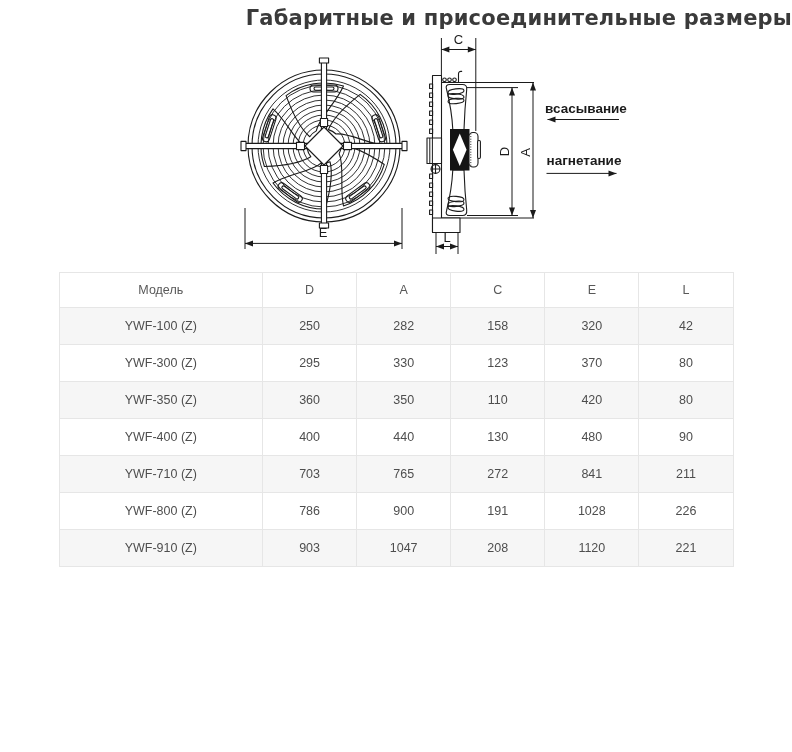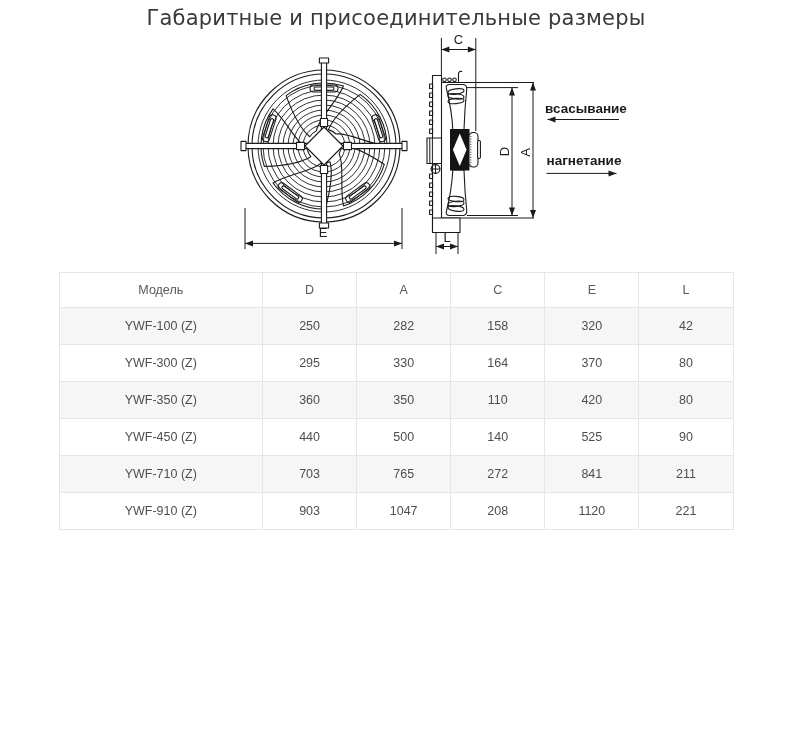--- a/index.html
+++ b/index.html
@@ -1,19 +1,19 @@
 <!DOCTYPE html>
 <html><head>
 <meta charset="utf-8">
 <style>
   html,body{margin:0;padding:0;background:#fff;}
   body{width:792px;height:752px;overflow:hidden;font-family:"Liberation Sans",sans-serif;}
   .page-title{
-    margin:6px 0 2px;text-align:center;
-    font-family:"DejaVu Sans",sans-serif;font-size:21px;font-weight:400;color:#3a3a3a;
+    margin:6px 0 2px;text-align:right;
+    font-family:"DejaVu Sans",sans-serif;font-size:21px;font-weight:700;color:#3a3a3a;
     letter-spacing:.2px;
   }
   .diagram-wrap{width:792px;height:238px;}
   svg text{font-family:"Liberation Sans",sans-serif;fill:#1b1b1b;}
   .dimlbl{font-size:13px;}
   .flowlbl{font-size:13.5px;font-weight:700;}
   .ln{stroke:#1b1b1b;stroke-width:1;fill:none;}
   .shape{stroke:#1b1b1b;stroke-width:1.1;fill:none;stroke-linejoin:round;stroke-linecap:round;}
   .wshape{stroke:#1b1b1b;stroke-width:1.1;fill:#fff;stroke-linejoin:round;}
   table.dims{
@@ -228,49 +228,57 @@
         <td>250</td>
         <td>282</td>
         <td>158</td>
         <td>320</td>
         <td>42</td>
       </tr>
       <tr>
         <td>YWF-300 (Z)</td>
         <td>295</td>
         <td>330</td>
-        <td>164</td>
+        <td>123</td>
         <td>370</td>
         <td>80</td>
       </tr>
       <tr>
         <td>YWF-350 (Z)</td>
         <td>360</td>
         <td>350</td>
         <td>110</td>
         <td>420</td>
         <td>80</td>
       </tr>
       <tr>
-        <td>YWF-450 (Z)</td>
+        <td>YWF-400 (Z)</td>
+        <td>400</td>
         <td>440</td>
-        <td>500</td>
-        <td>140</td>
-        <td>525</td>
+        <td>130</td>
+        <td>480</td>
         <td>90</td>
       </tr>
       <tr>
         <td>YWF-710 (Z)</td>
         <td>703</td>
         <td>765</td>
         <td>272</td>
         <td>841</td>
         <td>211</td>
       </tr>
       <tr>
+        <td>YWF-800 (Z)</td>
+        <td>786</td>
+        <td>900</td>
+        <td>191</td>
+        <td>1028</td>
+        <td>226</td>
+      </tr>
+      <tr>
         <td>YWF-910 (Z)</td>
         <td>903</td>
         <td>1047</td>
         <td>208</td>
         <td>1120</td>
         <td>221</td>
       </tr>
     </tbody>
   </table>
 </main>

